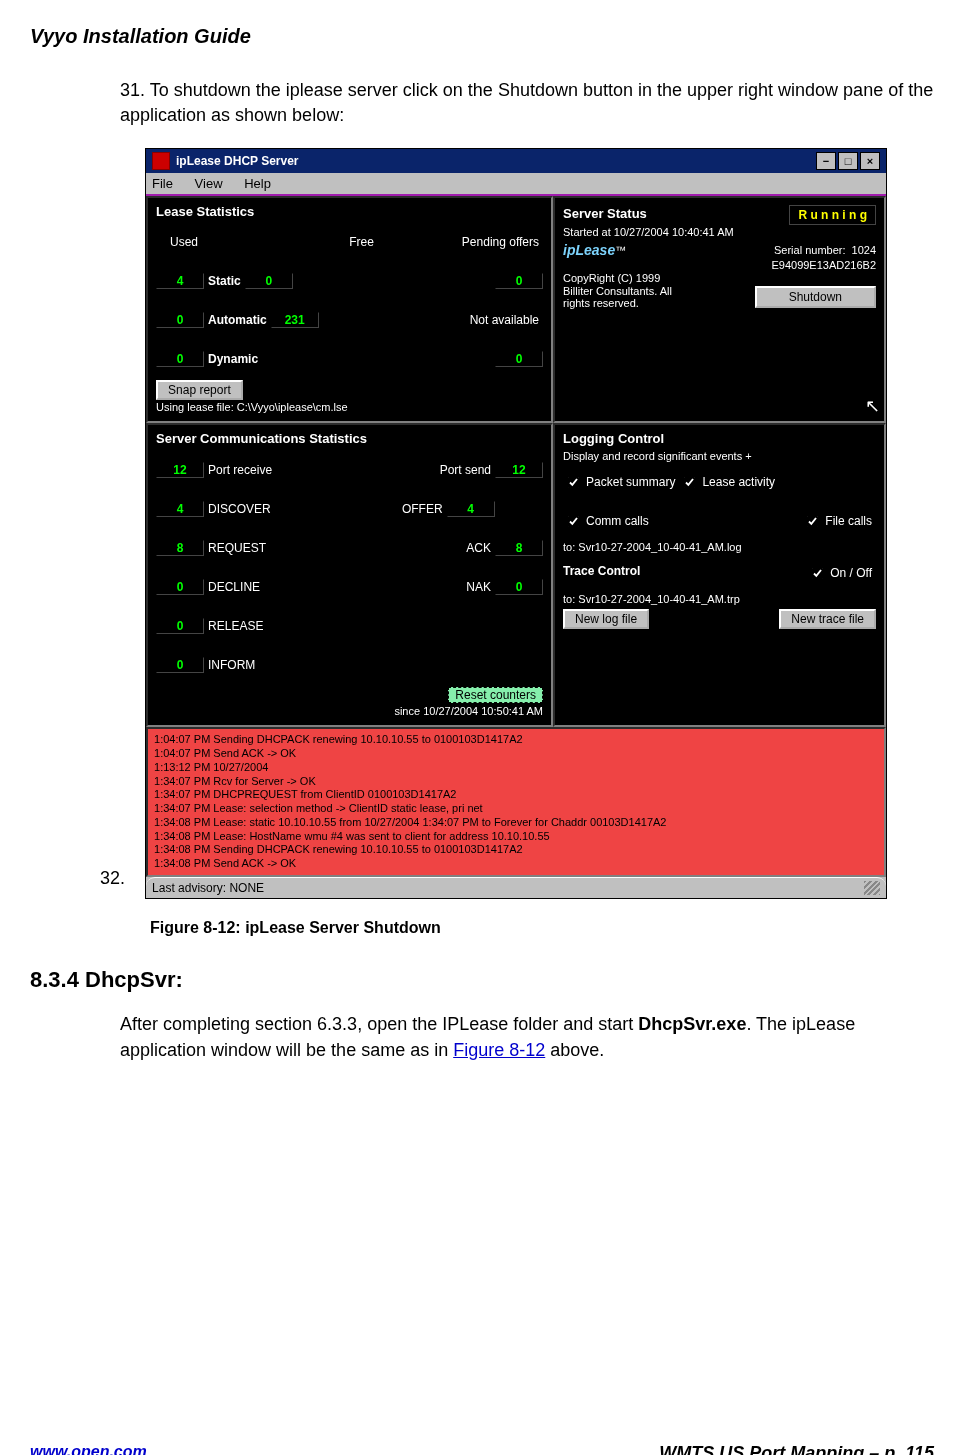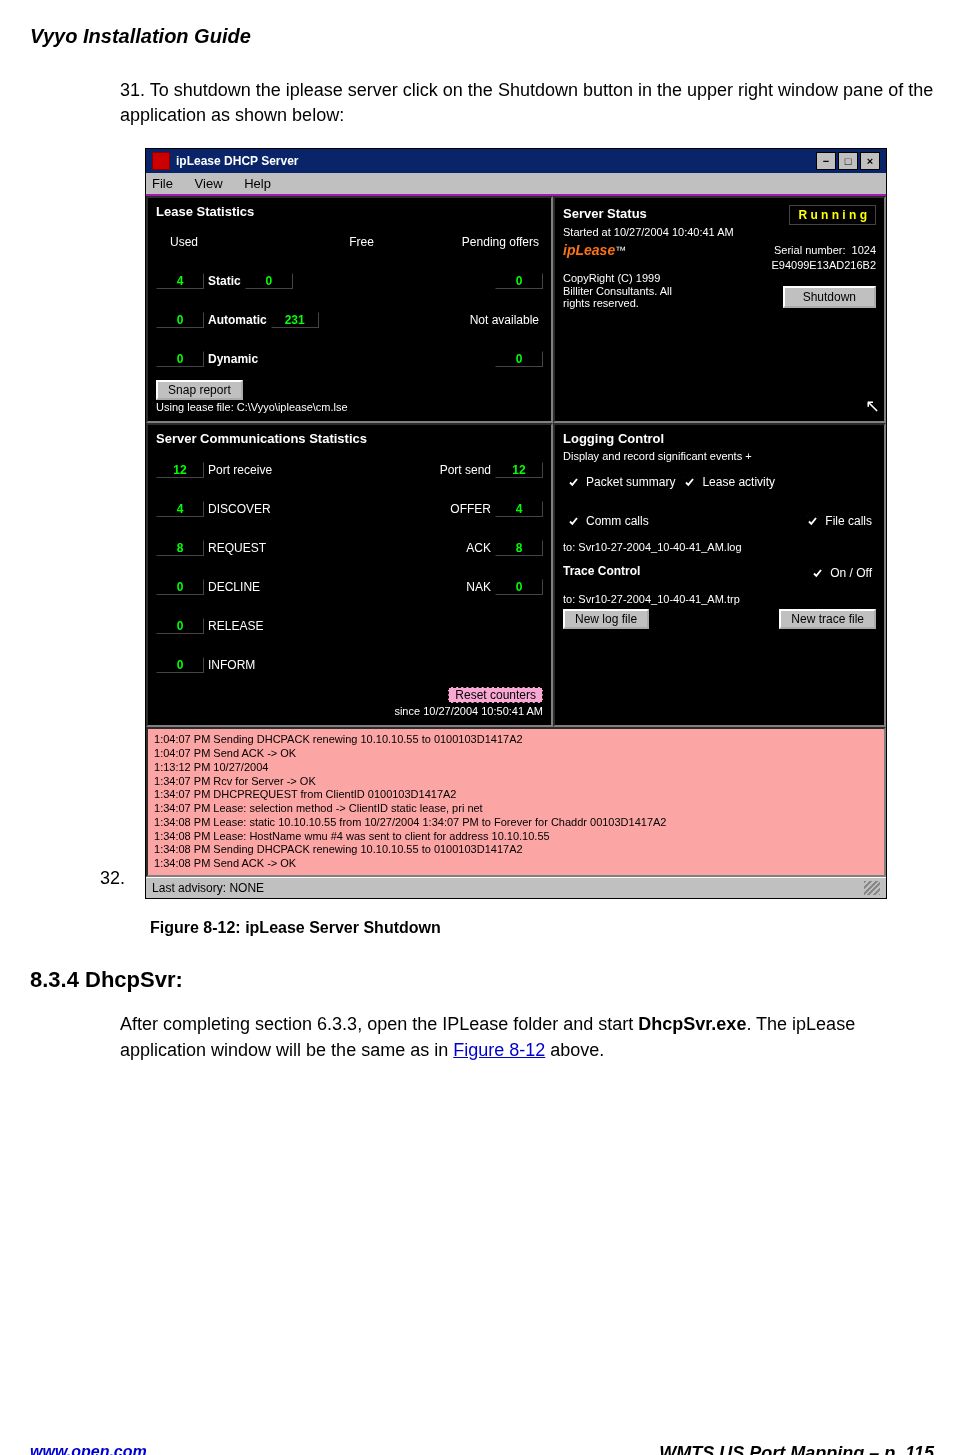--- a/index.html
+++ b/index.html
@@ -89,38 +89,38 @@
   .yellowbox {
     display:inline-block; padding:2px 8px; color:#ff0; font-weight:bold;
     border:1px solid #444;
   }
   .smallwhite { color:#fff; font-size:11px; }
   .lightbtn {
     display:inline-block; background:#c0c0c0; color:#000;
     border:2px outset #fff; padding:1px 10px; font-size:12px;
   }
   .dashbtn {
-    display:inline-block; border:1px dashed #000; background:#f9a8d4;
+    display:inline-block; border:1px dashed #000; background:#86efac;
     color:#000; padding:0 6px; font-size:12px;
   }
   .row { display:flex; align-items:center; margin:1px 0; }
   .lbl { color:#fff; font-size:12px; margin:12px 4px; }
   .loglines {
-    background:#fca5a5; color:#000; font-size:11px; padding:4px 6px;
+    background:#ef4444; color:#000; font-size:11px; padding:4px 6px;
     line-height:1.25; border:2px inset #808080;
   }
   .statusbar {
     background:#c0c0c0; color:#000; font-size:12px; padding:3px 6px;
-    border-top:1px solid #fff; display:flex; justify-content:space-between;
+    border-top:1px solid #fff; display:flex; justify-content:space-between;border-radius:9px;
   }
   .grip { width:16px; height:14px;
     background:repeating-linear-gradient(135deg,#888,#888 2px,#c0c0c0 2px,#c0c0c0 4px);
   }
   .check { accent-color:#000; transform:scale(0.9); margin-right:2px; }
-  .iplease-logo { font-style:italic; font-weight:bold; color:#f97316; font-size:14px;}
+  .iplease-logo { font-style:italic; font-weight:bold; color:#7dd3fc; font-size:14px;}
   
   .fig-cap {
     font-weight:bold; font-size:16px; margin:20px 0 30px 120px;
   }
   .sec-head {
     font-size:22px; font-weight:bold; margin:10px 0 18px 0;
   }
   .body-p {
     font-size:18px; margin-left:90px; line-height:1.45;
   }
@@ -216,21 +216,21 @@
         <div class="row">
             <span style="flex:1"></span>
             <span class="smallwhite">E94099E13AD216B2</span>
           </div>
         <div class="smallwhite">CopyRight (C) 1999</div>
         <div class="row">
           <div style="flex:1">
             <div class="smallwhite">Billiter Consultants. All</div>
             <div class="smallwhite">rights reserved.</div>
           </div>
-          <span class="lightbtn" style="padding:2px 18px">Shutdown</span>
+          <span class="lightbtn" style="padding:2px 32px">Shutdown</span>
         </div>
         <span style="position:absolute; right:4px; bottom:4px; font-size:18px; color:#fff;">↖</span>
       </div>
 
       <div class="pane bl">
         <div class="hd">Server Communications Statistics</div>
         <div style="display:flex">
           <div style="flex:1" id="comm-left">
               <div class="row">
                 <span class="greenbox">12</span>
@@ -255,21 +255,21 @@
               <div class="row">
                 <span class="greenbox">0</span>
                 <span class="lbl">INFORM</span>
               </div>
             </div>
           <div style="flex:1; text-align:right" id="comm-right">
               <div class="row" style="justify-content: flex-end;">
                 <span class="lbl">Port send</span>
                 <span class="greenbox">12</span>
               </div>
-              <div class="row" style="justify-content: flex-end;">
+              <div class="row" style="justify-content: center;">
                 <span class="lbl">OFFER</span>
                 <span class="greenbox">4</span>
               </div>
               <div class="row" style="justify-content: flex-end;">
                 <span class="lbl">ACK</span>
                 <span class="greenbox">8</span>
               </div>
               <div class="row" style="justify-content: flex-end;">
                 <span class="lbl">NAK</span>
                 <span class="greenbox">0</span>

